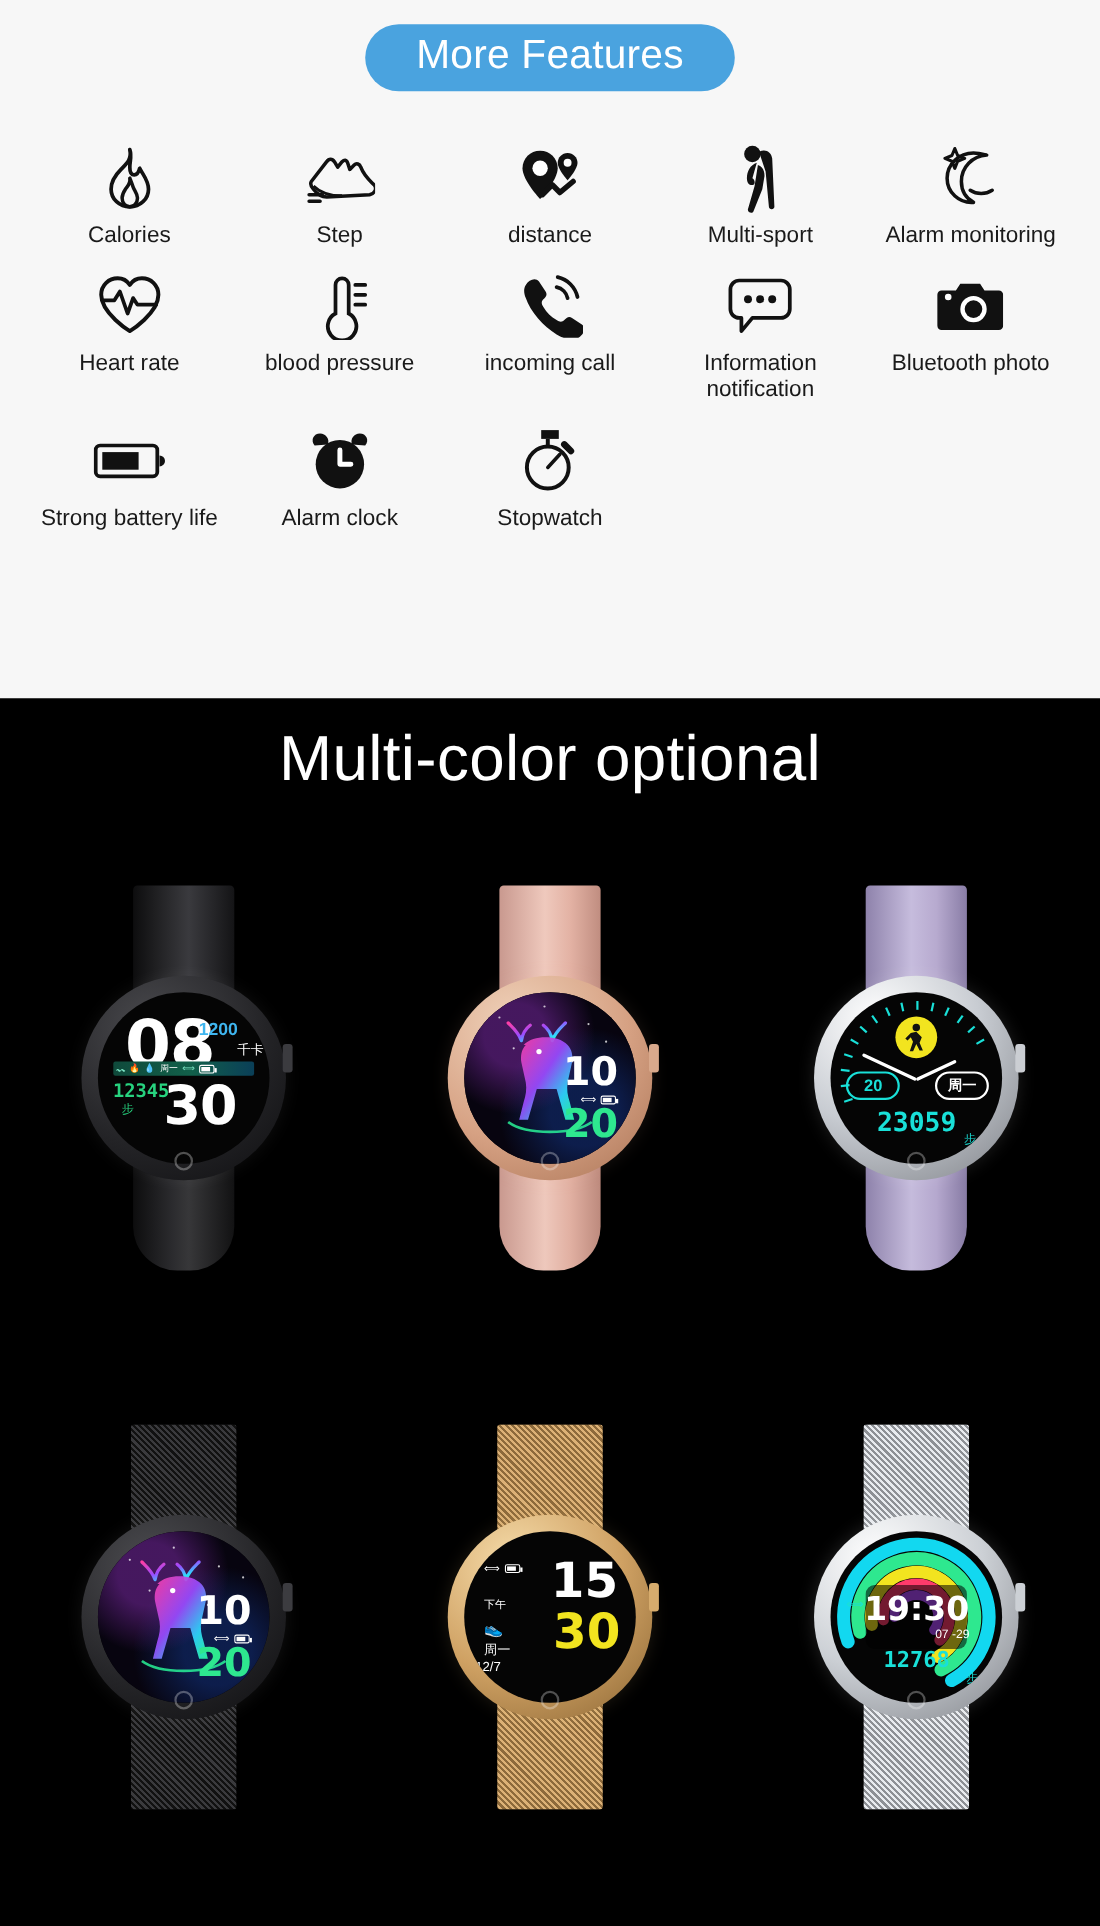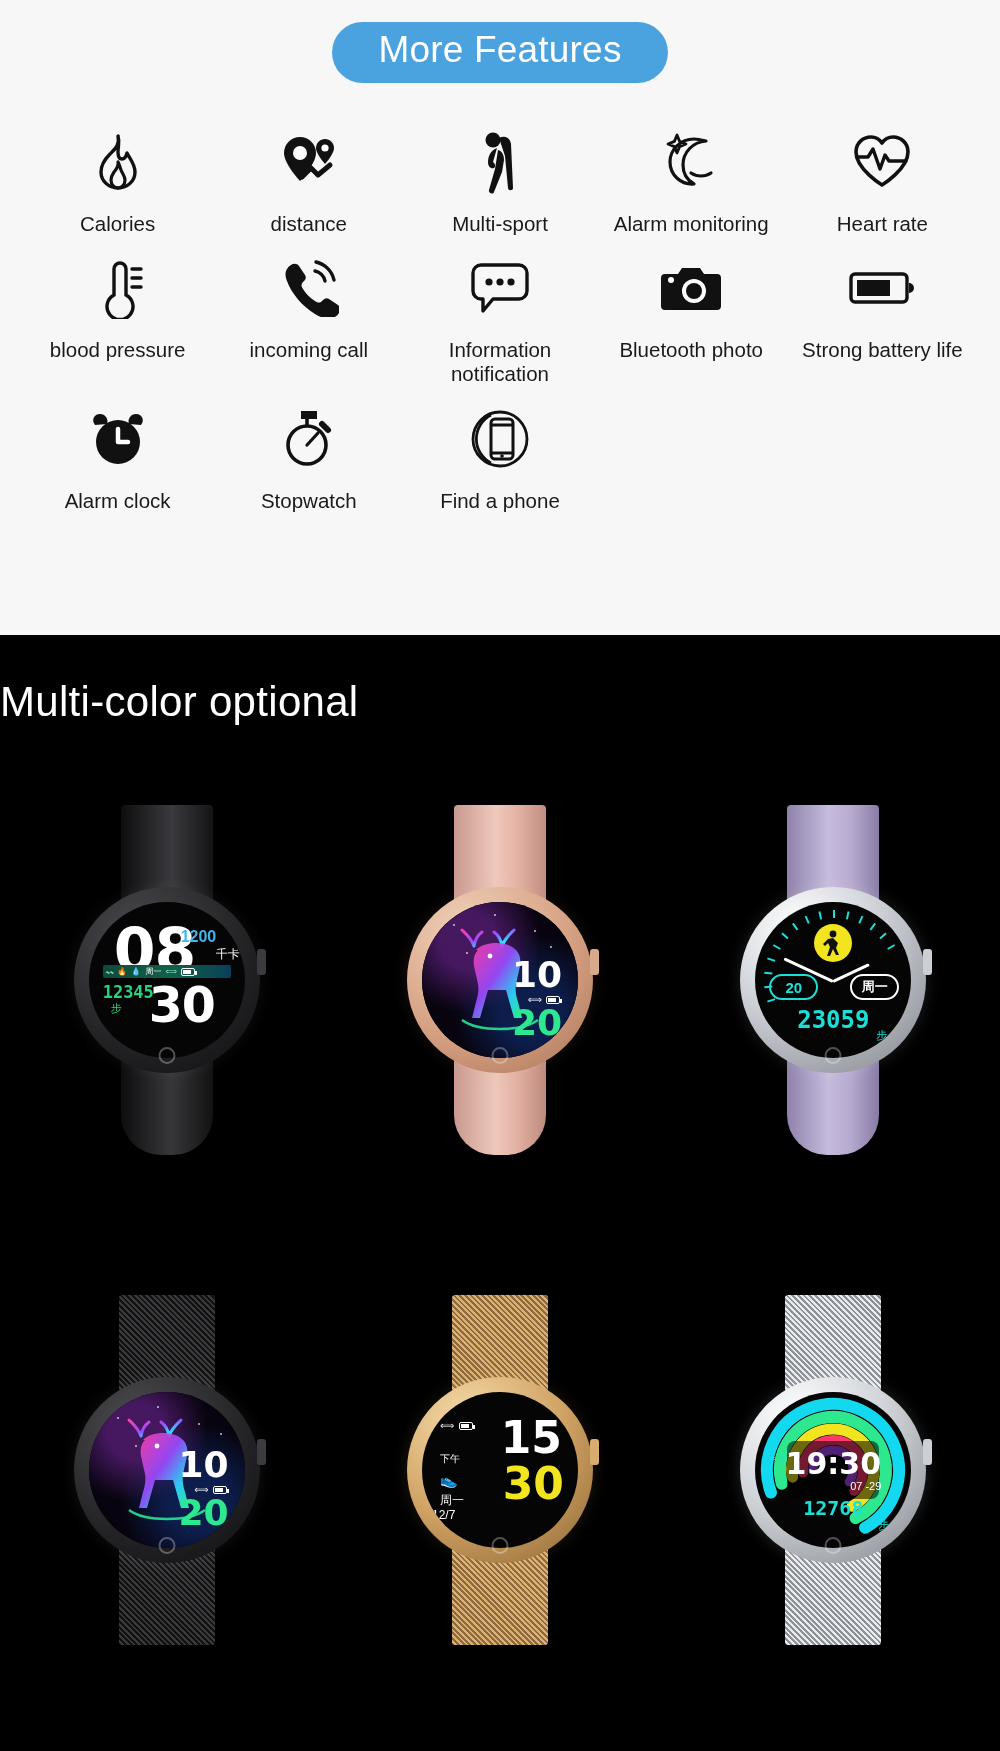--- a/index.html
+++ b/index.html
@@ -28,32 +28,32 @@
   }
   .feat {
     display:flex; flex-direction:column; align-items:center;
     justify-content:flex-start;
   }
   .feat-icon {
     height:68px; width:78px; display:flex; align-items:center; justify-content:center;
   }
   .feat-icon svg { display:block; }
   .feat-label {
-    margin-top:16px; font-size:20.5px; color:#1a1a1a; text-align:center;
+    margin-top:6px; font-size:20.5px; color:#1a1a1a; text-align:center;
     line-height:1.18; max-width:185px; font-weight:400;
   }
 
   
   .colors-section {
     position:absolute; left:0; top:635px; width:1000px; height:1116px;
     background:#000;
   }
   .colors-title {
-    color:#fff; font-size:42px; font-weight:400;
-    padding-top:43px; letter-spacing:.3px;
+    text-align:center; color:#fff; font-size:58px; font-weight:400;
+    padding-top:21px; letter-spacing:.3px;
   }
   .watch-grid {
     position:absolute; left:0; top:100px; width:1000px;
     display:grid; grid-template-columns:repeat(3,1fr); row-gap:0px;
   }
   .watch-cell { position:relative; height:490px; display:flex;
     align-items:center; justify-content:center; }
 
   
   .watch { position:relative; width:200px; height:350px; }
@@ -171,20 +171,30 @@
       <div class="feat">
         <div class="feat-icon">
           <svg width="56" height="60" viewBox="0 0 56 60">
               <path d="M28 4c2 9-3 13-8 18-6 6-9 11-9 18 0 9 7.6 16 17 16s17-7 17-16c0-8-5-13-8-19-1 4-3 6-5 6-3 0-4-3-4-7 0-6 2-10 0-16z" fill="none" stroke="#111" stroke-width="3.4" stroke-linejoin="round"></path>
               <path d="M28 30c1 5-2 7-4 10-2 3-3 5-3 8 0 5 3.5 8 7 8s7-3 7-8c0-4-3-7-4-10-1-3-2-6-3-8z" fill="none" stroke="#111" stroke-width="3.2" stroke-linejoin="round"></path>
             </svg>
         </div>
         <div class="feat-label">Calories</div>
       </div>
 
+      <div class="feat">
+        <div class="feat-icon">
+          <svg width="64" height="54" viewBox="0 0 64 54">
+              <path d="M6 30 20 12c2-3 5-3 7 0l3 5 4-5c2-2 4-2 5 1l2 6 4-4c2-2 5-1 6 2 3 8 8 12 12 16 3 3 1 8-4 9L20 44c-5 0-9-3-12-7-2-2-3-5-2-7z" fill="none" stroke="#111" stroke-width="3.2" stroke-linejoin="round"></path>
+              <path d="M8 34c6 6 16 9 26 9" fill="none" stroke="#111" stroke-width="2.6"></path>
+              <path d="M4 42h12M4 48h10" stroke="#111" stroke-width="3.2" stroke-linecap="round"></path>
+            </svg>
+        </div>
+        <div class="feat-label">Step</div>
+      </div>
 
       <div class="feat">
         <div class="feat-icon">
           <svg width="62" height="58" viewBox="0 0 62 58">
               <path d="M22 4C13 4 6 11 6 20c0 11 16 28 16 28s16-17 16-28c0-9-7-16-16-16z" fill="#111"></path>
               <circle cx="22" cy="20" r="7" fill="#fff"></circle>
               <path d="M47 6c-5 0-9 4-9 9 0 6 9 16 9 16s9-10 9-16c0-5-4-9-9-9z" fill="#111"></path>
               <circle cx="47" cy="15" r="3.6" fill="#fff"></circle>
               <path d="M24 44l9-9 7 7 12-10" fill="none" stroke="#111" stroke-width="5" stroke-linejoin="round" stroke-linecap="round"></path>
             </svg>
@@ -300,32 +310,20 @@
               <rect x="20" y="2" width="16" height="8" fill="#111"></rect>
               <circle cx="26" cy="36" r="19" fill="none" stroke="#111" stroke-width="3.6"></circle>
               <path d="M26 10v8" stroke="#111" stroke-width="3.6"></path>
               <path d="M41 15l6 6" stroke="#111" stroke-width="6" stroke-linecap="round"></path>
               <path d="M26 36l11-12" stroke="#111" stroke-width="3.2" stroke-linecap="round"></path>
             </svg>
         </div>
         <div class="feat-label">Stopwatch</div>
       </div>
 
-      <div class="feat">
-        <div class="feat-icon">
-          <svg width="62" height="60" viewBox="0 0 62 60">
-              <circle cx="31" cy="30" r="27" fill="none" stroke="#111" stroke-width="2.8"></circle>
-              <path d="M22 6A27 27 0 0 0 22 54" fill="none" stroke="#111" stroke-width="2.8"></path>
-              <rect x="22" y="10" width="22" height="40" rx="4" fill="none" stroke="#111" stroke-width="3"></rect>
-              <path d="M22 16h22M22 44h22" stroke="#111" stroke-width="3"></path>
-              <circle cx="33" cy="47" r="1.8" fill="#111"></circle>
-            </svg>
-        </div>
-        <div class="feat-label">Find a phone</div>
-      </div>
 
     </div>
   </section>
 
   <section class="colors-section">
 
     <div class="colors-title">Multi-color optional</div>
 
     <div class="watch-grid">
 

